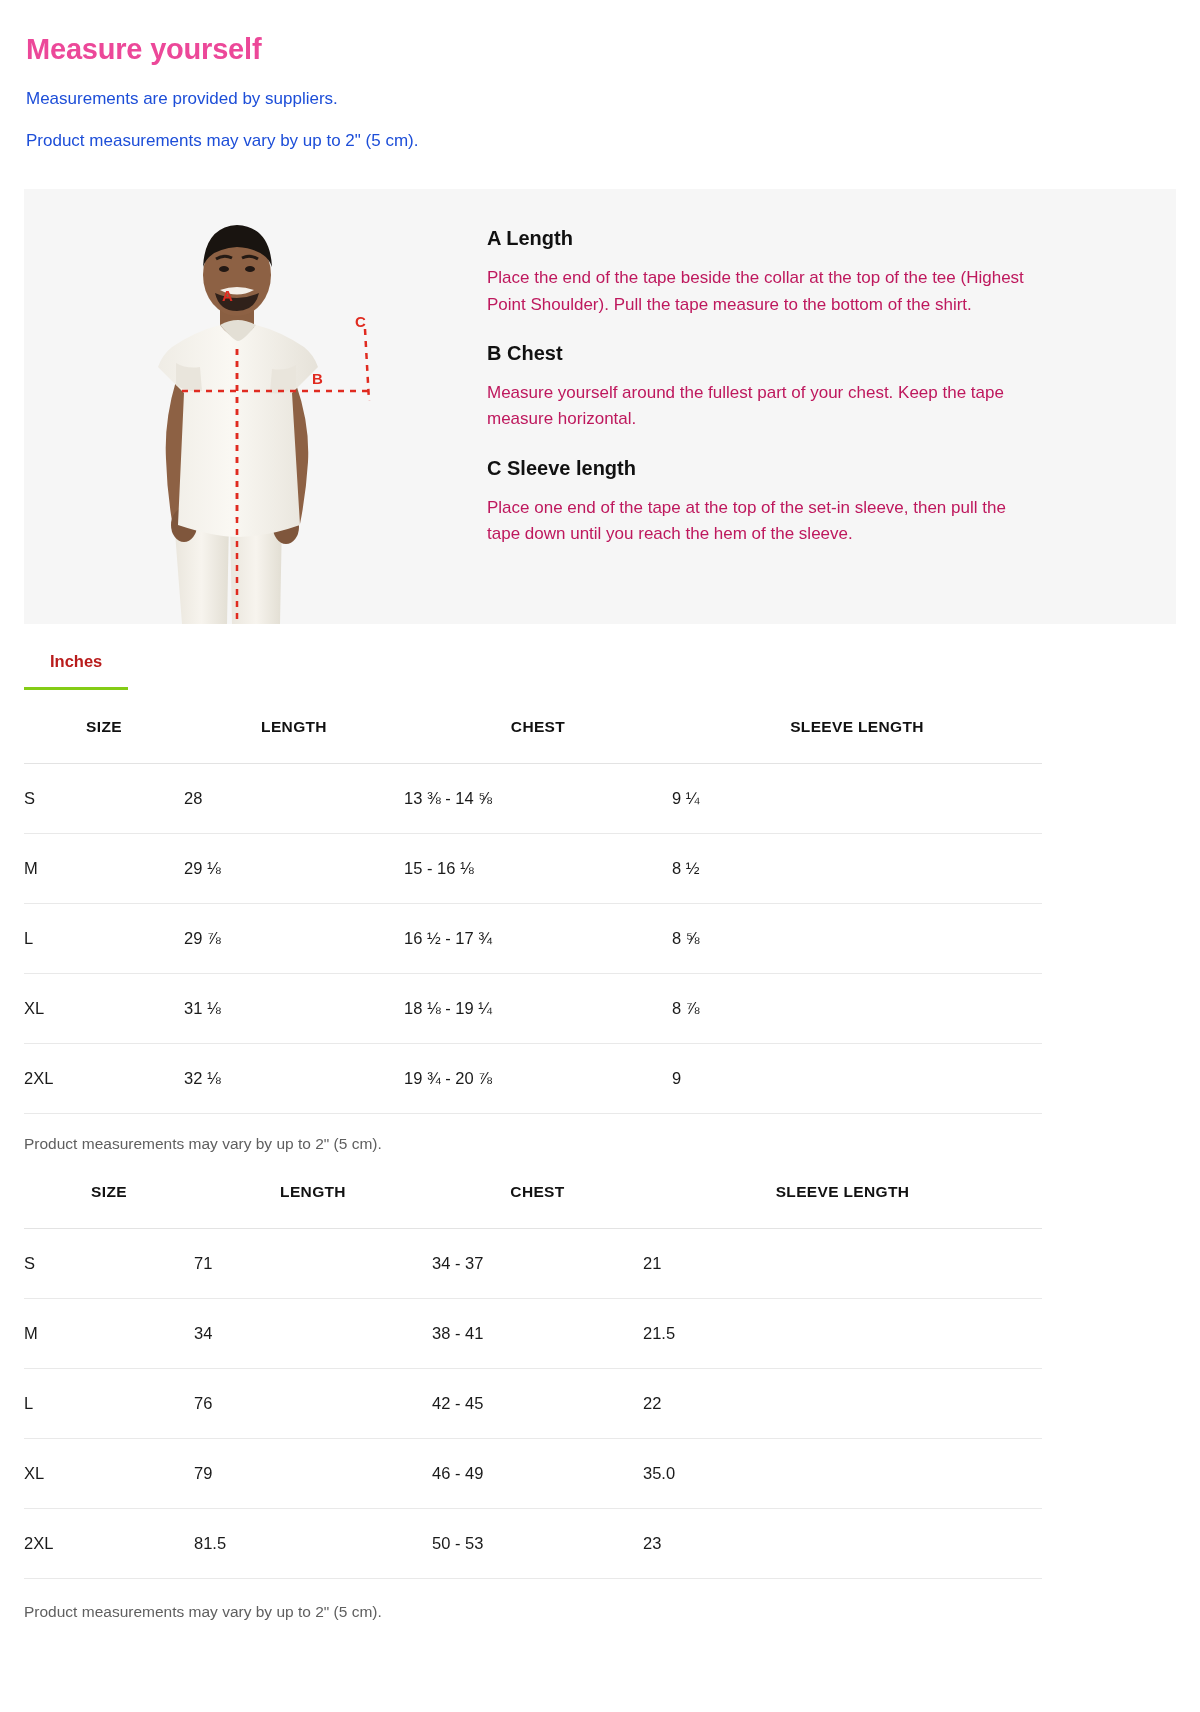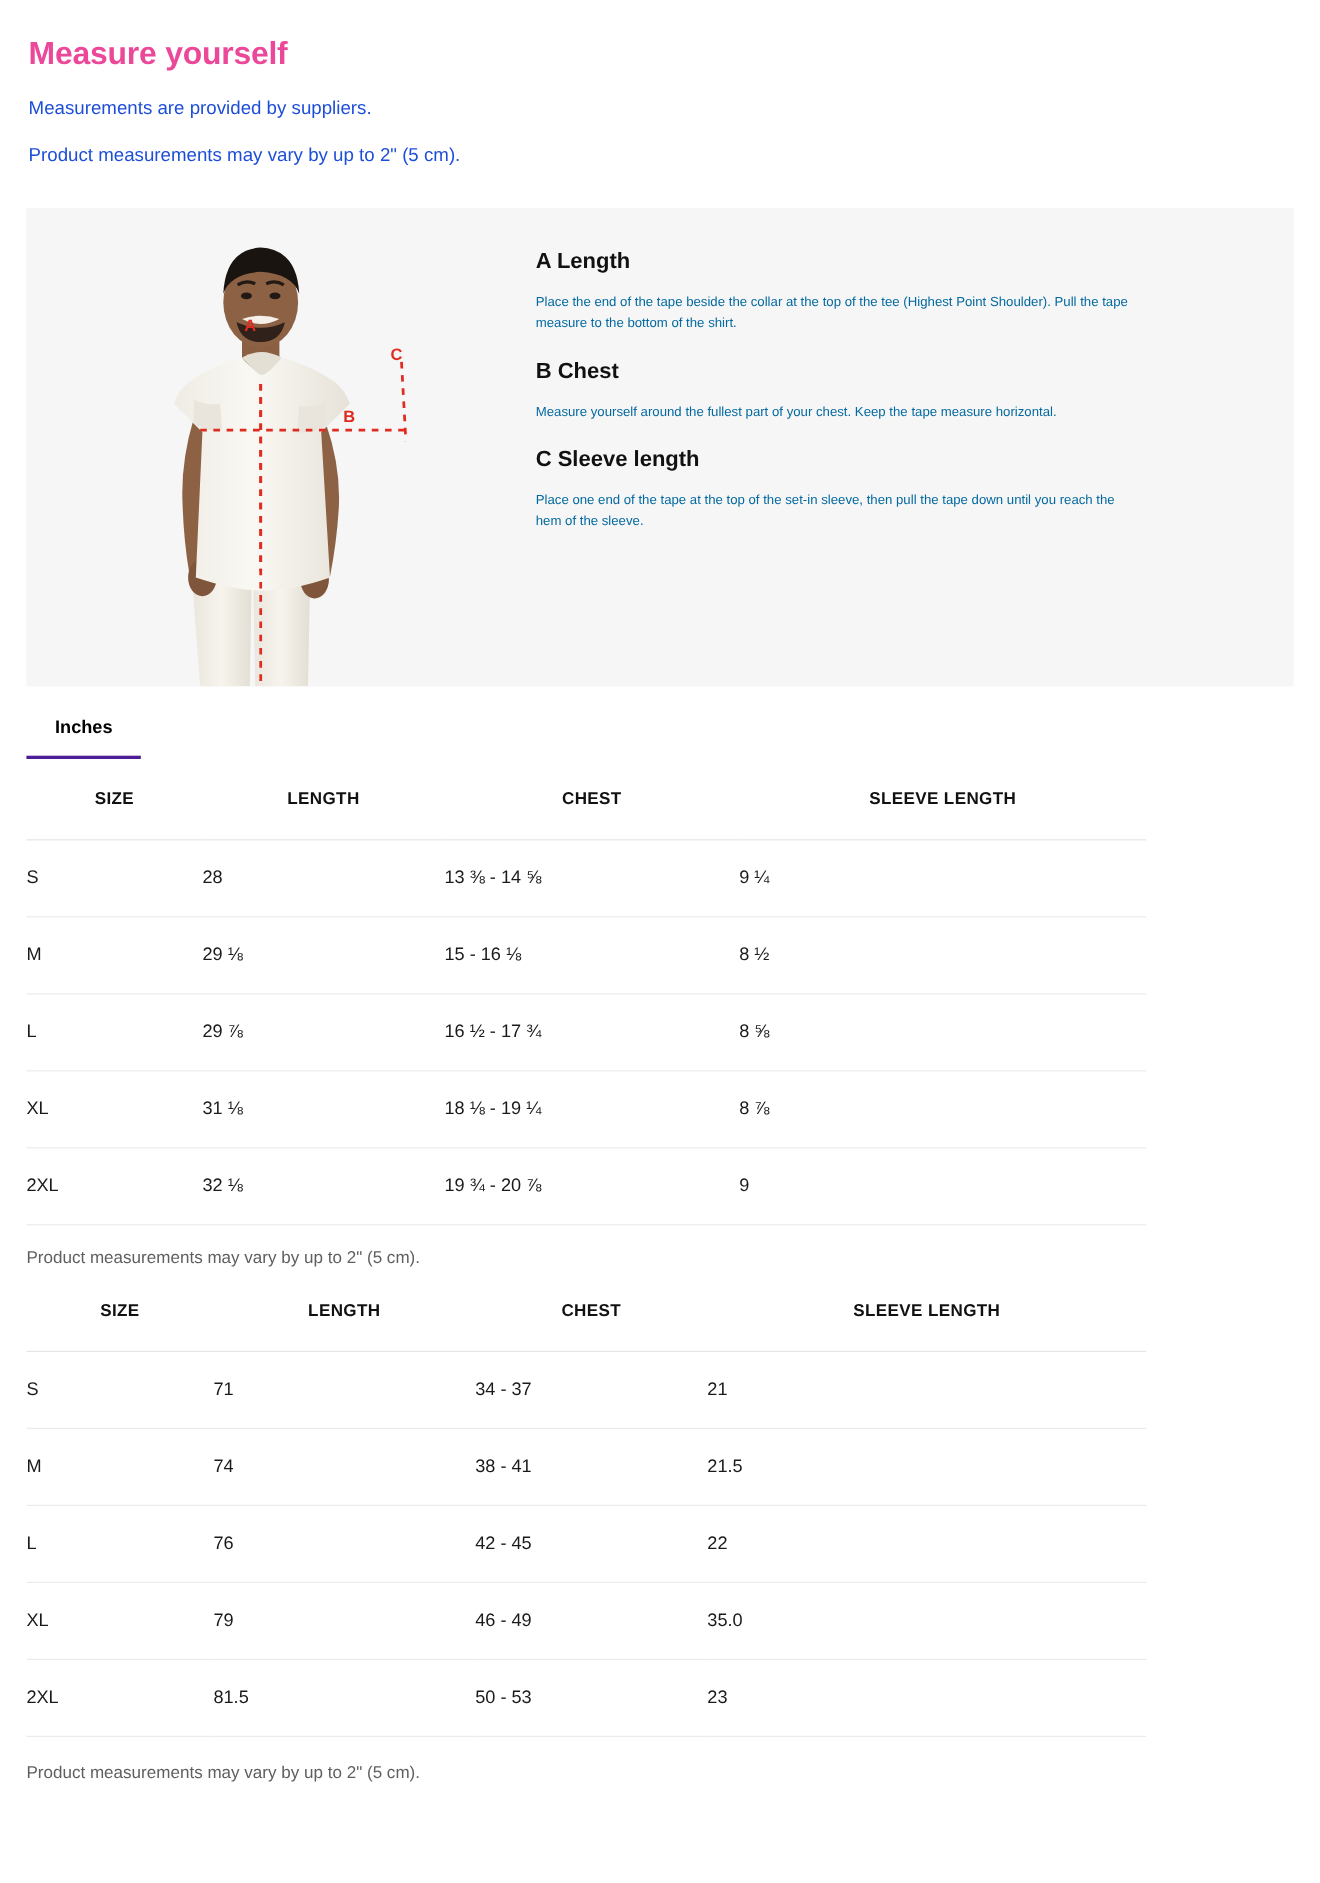--- a/index.html
+++ b/index.html
@@ -52,41 +52,41 @@
     padding: 38px 145px 0 23px;
   }
   .measure-head {
     font-size: 20px;
     font-weight: bold;
     color: #111111;
     margin: 0 0 15px 0;
   }
   .measure-head + .measure-body { margin-top: 0; }
   .measure-body {
-    font-size: 12px;
-    color: #0369a1;
+    font-size: 17px;
+    color: #be185d;
     line-height: 1.55;
     margin: 0 0 24px 0;
     max-width: 565px;
   }
   .measure-body.last { margin-bottom: 0; }
 
   
   .tabs {
     position: relative;
     display: flex;
     margin-top: 14px;
   }
   .tabs.offset-cm { padding-left: 120px; }
   .tab {
     font-size: 16.5px;
     font-weight: bold;
-    color: #000000;
+    color: #b91c1c;
     padding: 14px 26px 16px 26px;
-    border-bottom: 3px solid #4c1d95;
+    border-bottom: 3px solid #84cc16;
     background: none;
     cursor: pointer;
     white-space: nowrap;
   }
   .tabs-rule {
     position: absolute;
     left: 0; right: 0; bottom: 0;
     height: 1px;
     background: #e3e3e3;
     z-index: -1;
@@ -287,21 +287,21 @@
     </thead>
     <tbody>
       <tr>
         <td>S</td>
         <td>71</td>
         <td>34 - 37</td>
         <td>21</td>
       </tr>
       <tr>
         <td>M</td>
-        <td>74</td>
+        <td>34</td>
         <td>38 - 41</td>
         <td>21.5</td>
       </tr>
       <tr>
         <td>L</td>
         <td>76</td>
         <td>42 - 45</td>
         <td>22</td>
       </tr>
       <tr>

